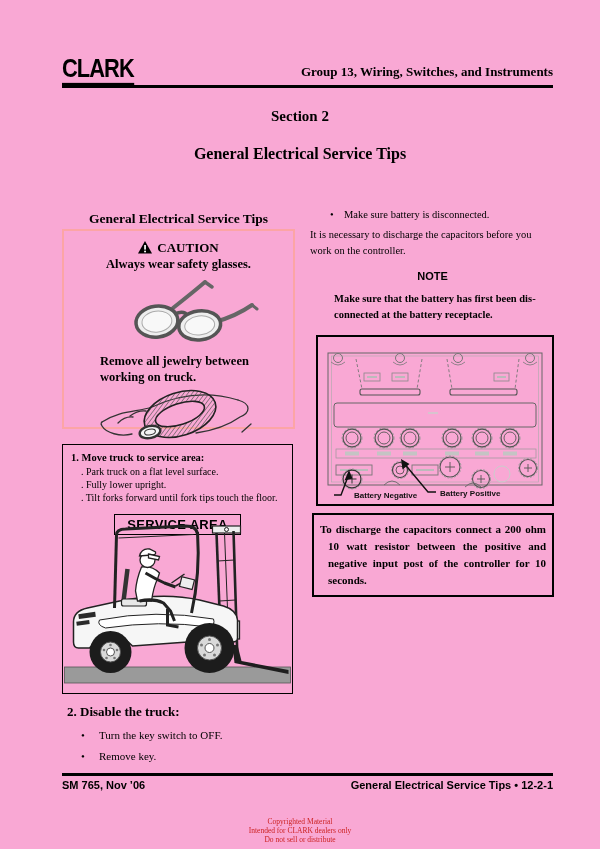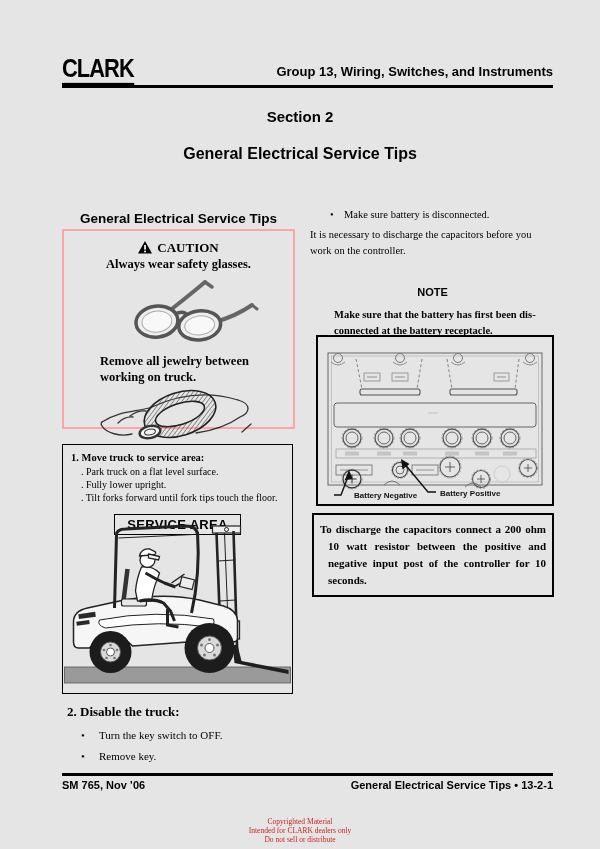--- a/index.html
+++ b/index.html
@@ -1,18 +1,18 @@
 <!DOCTYPE html>
 <html><head>
 <meta charset="utf-8">
 <style>
   html,body{margin:0;padding:0;background:#fff;}
-  .page{position:relative;width:600px;height:849px;background:#e5e5e5;overflow:hidden;
+  .page{position:relative;width:600px;height:849px;background:#f9a8d4;overflow:hidden;
         font-family:"Liberation Serif",serif;color:#000;}
-  .sans{font-family:Liberation Sans, sans-serif;}
+  .sans{font-family:Liberation Serif, serif;}
 
   
   .logo{position:absolute;left:62px;top:56px;display:inline-block;
         font-family:"Liberation Sans",sans-serif;font-weight:bold;font-size:23px;
         letter-spacing:-1px;transform:scale(.95,1.12);transform-origin:left top;
         border-bottom:3px solid #000;padding-bottom:1px;line-height:1;}
   .group-title{position:absolute;right:47px;top:64px;font-weight:bold;font-size:13px;}
   .rule-top{position:absolute;left:62px;right:47px;top:85px;height:3px;background:#000;}
 
   .section-title{position:absolute;left:0;top:108px;width:100%;text-align:center;
@@ -47,21 +47,21 @@
   .s2-item{margin-top:9px;padding-left:32px;position:relative;font-size:11px;}
   .s2-item .blt{position:absolute;left:14px;}
 
   
   .right-col{position:absolute;left:310px;top:209px;width:245px;}
   .rc-bullet{padding-left:34px;position:relative;font-size:10.5px;}
   .rc-bullet .blt{position:absolute;left:20px;}
   .s3-title{font-weight:bold;font-size:11px;margin-top:2px;}
   .rc-para{font-size:10.5px;line-height:1.48;margin-top:7px;}
   .note-label{font-family:"Liberation Sans",sans-serif;font-weight:bold;font-size:11px;
-        text-align:center;margin-top:28px;}
+        text-align:center;margin-top:12px;}
   .note-lines{font-weight:bold;font-size:10.5px;line-height:1.5;margin:9px 0 0 24px;}
 
   .diagram-box{position:absolute;left:316px;top:335px;width:238px;height:171px;
         border:2px solid #000;box-sizing:border-box;}
   .diagram-box svg{display:block;width:100%;height:100%;}
 
   .discharge-box{position:absolute;left:312px;top:513px;width:242px;height:84px;
         border:2px solid #000;box-sizing:border-box;padding:6px 6px 8px 6px;}
   .discharge-box p{margin:0;font-weight:bold;font-size:11px;line-height:1.55;
         text-align:justify;padding-left:8px;text-indent:-8px;}
@@ -373,21 +373,21 @@
       <text x="122" y="158.5" font-size="8" font-weight="bold" fill="#111">Battery Positive</text>
     </svg>
   </div>
 
   <div class="discharge-box">
     <p>To discharge the capacitors connect a 200 ohm 10 watt resistor between the positive and negative input post of the controller for 10 seconds.</p>
   </div>
 
   <div class="rule-bottom"></div>
   <div class="footer-left">SM 765, Nov ’06</div>
-  <div class="footer-right">General Electrical Service Tips • 13-2-1</div>
+  <div class="footer-right">General Electrical Service Tips • 12-2-1</div>
 
   <div class="copyright">
     <div>Copyrighted Material</div>
     <div>Intended for CLARK dealers only</div>
     <div>Do not sell or distribute</div>
   </div>
 
 </div>
 
 </body></html>

